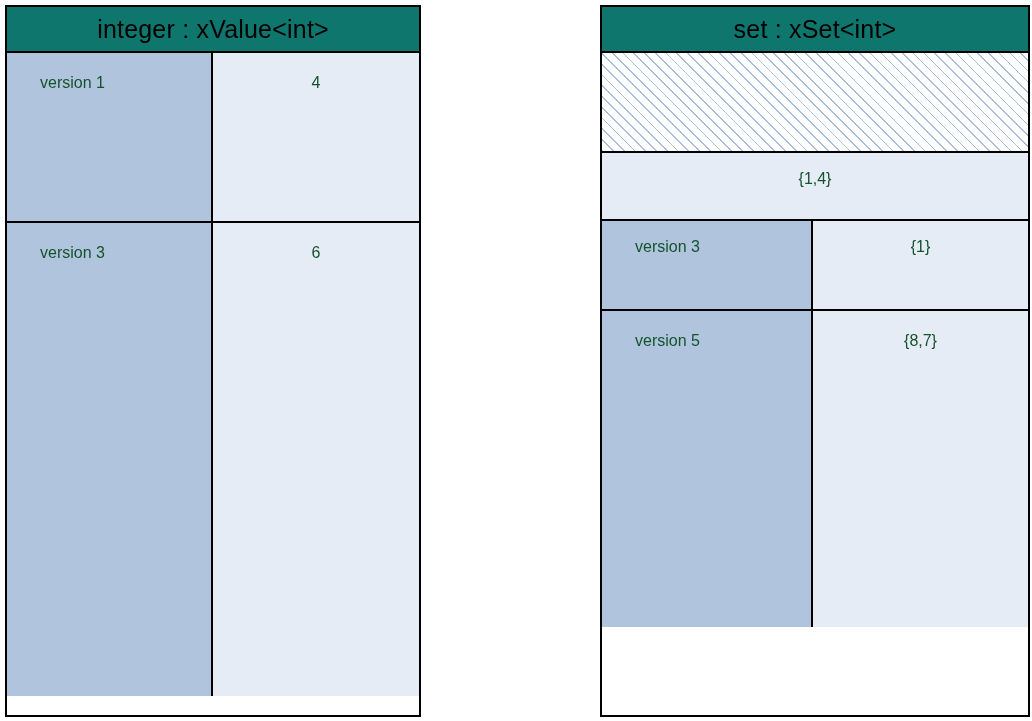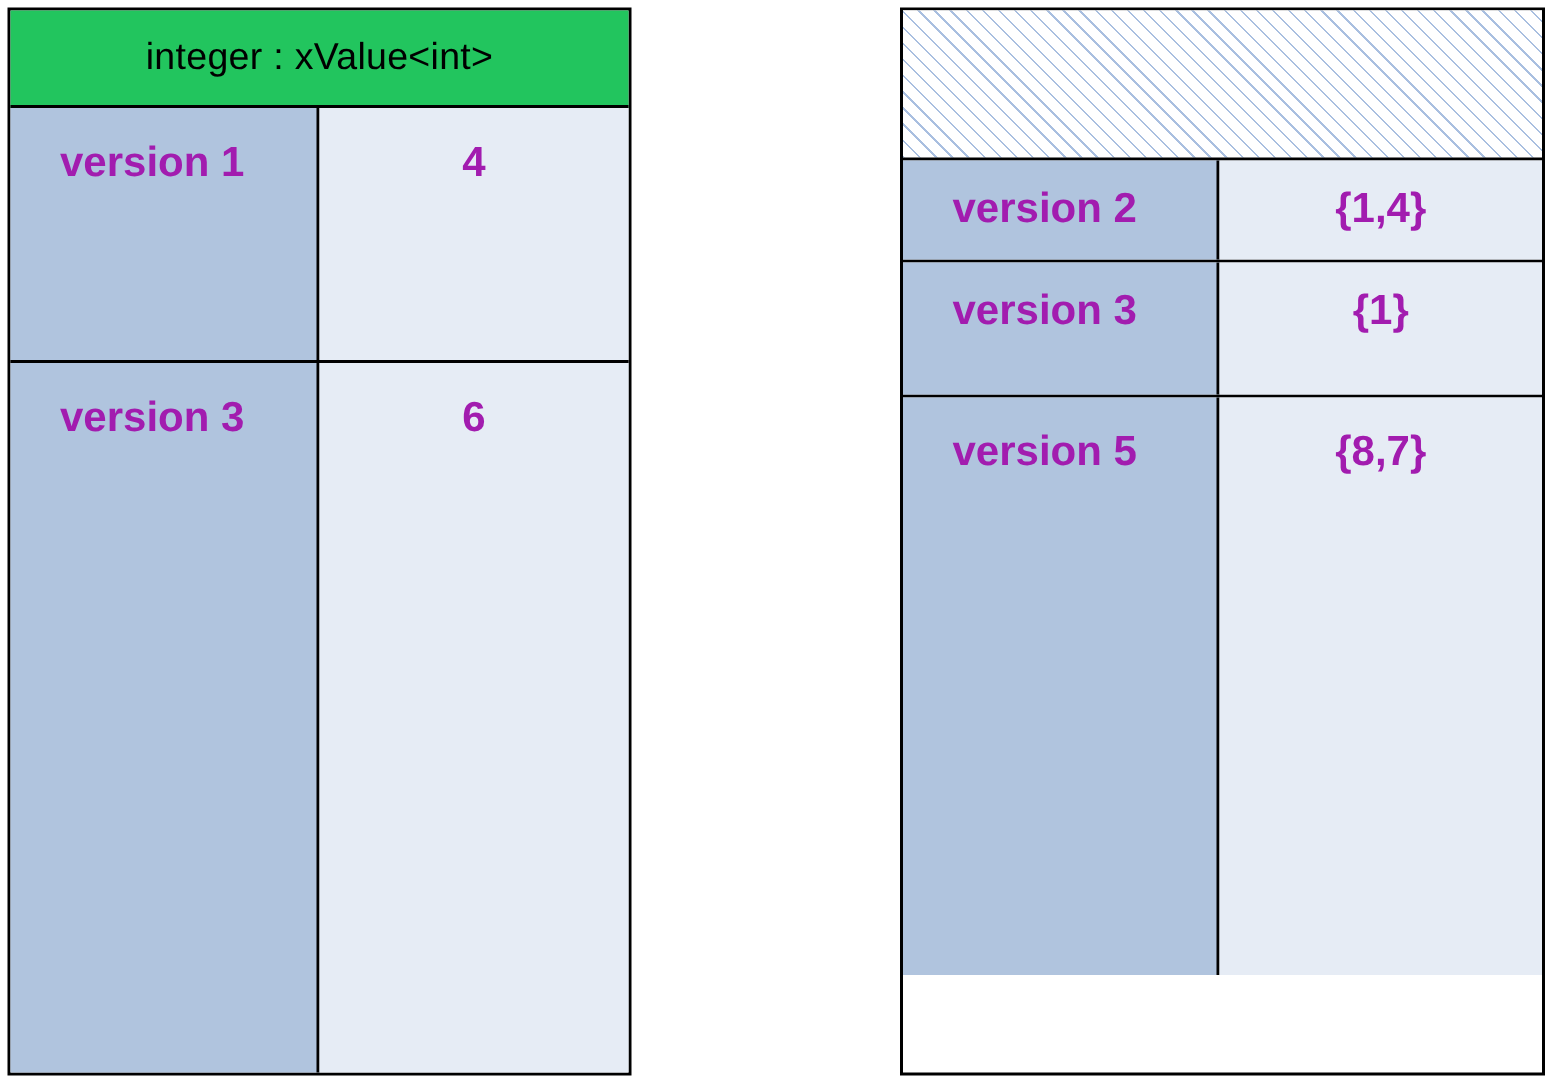--- a/index.html
+++ b/index.html
@@ -32,22 +32,22 @@
   #table-set {
     left: 600px;
     top: 5px;
     width: 430px;
     height: 712px;
   }
 
   .table-header {
     box-sizing: border-box;
     width: 100%;
-    height: 65px;
-    background: #22c55e;
+    height: 46px;
+    background: #0f766e;
     border-bottom: 2px solid #000000;
     display: flex;
     align-items: center;
     justify-content: center;
     color: #000000;
     font-size: 25px;
     line-height: 1;
     letter-spacing: 0.2px;
     white-space: nowrap;
   }
@@ -84,26 +84,25 @@
   .row.last {
     border-bottom: none;
   }
 
   .cell-label,
   .cell-value {
     box-sizing: border-box;
     display: flex;
     align-items: flex-start;
     padding-top: 22px;
-    font-size: 28px;
+    font-size: 16px;
     line-height: 1;
-    color: #a21caf;
+    color: #14532d;
     overflow: hidden;
     white-space: nowrap;
-    font-weight: bold;
   }
 
   .cell-label {
     background: #b0c4de;
     border-right: 2px solid #000000;
     padding-left: 33px;
     justify-content: flex-start;
   }
 
   .cell-value {
@@ -114,21 +113,21 @@
 
   
   #table-integer .cell-label { width: 206px; }
   #table-integer .row-1 { height: 170px; }
   #table-integer .row-2 { height: 473px; }
 
   
   #table-set .cell-label { width: 211px; }
   #table-set .row-1 { height: 68px; }
   #table-set .row-2 { height: 90px; }
-  #table-set .row-3 { height: 385px; justify-content: center; }
+  #table-set .row-3 { height: 316px; justify-content: center; }
   #table-set .row-1 .cell-label,
   #table-set .row-1 .cell-value { padding-top: 18px; }
   #table-set .row-2 .cell-label,
   #table-set .row-2 .cell-value { padding-top: 18px; }
 </style>
 </head>
 <body>
 
 <div class="table-box" id="table-integer">
 
@@ -144,27 +143,27 @@
     <div class="row row-2 last">
       <div class="cell-label">version 3</div>
       <div class="cell-value">6</div>
     </div>
 
   </div>
 </div>
 
 <div class="table-box" id="table-set">
 
+  <div class="table-header">set : xSet&lt;int&gt;</div>
 
   <div class="hatch-band"></div>
 
   <div class="rows-area">
 
     <div class="row row-1">
-      <div class="cell-label">version 2</div>
       <div class="cell-value">{1,4}</div>
     </div>
 
     <div class="row row-2">
       <div class="cell-label">version 3</div>
       <div class="cell-value">{1}</div>
     </div>
 
     <div class="row row-3 last">
       <div class="cell-label">version 5</div>

